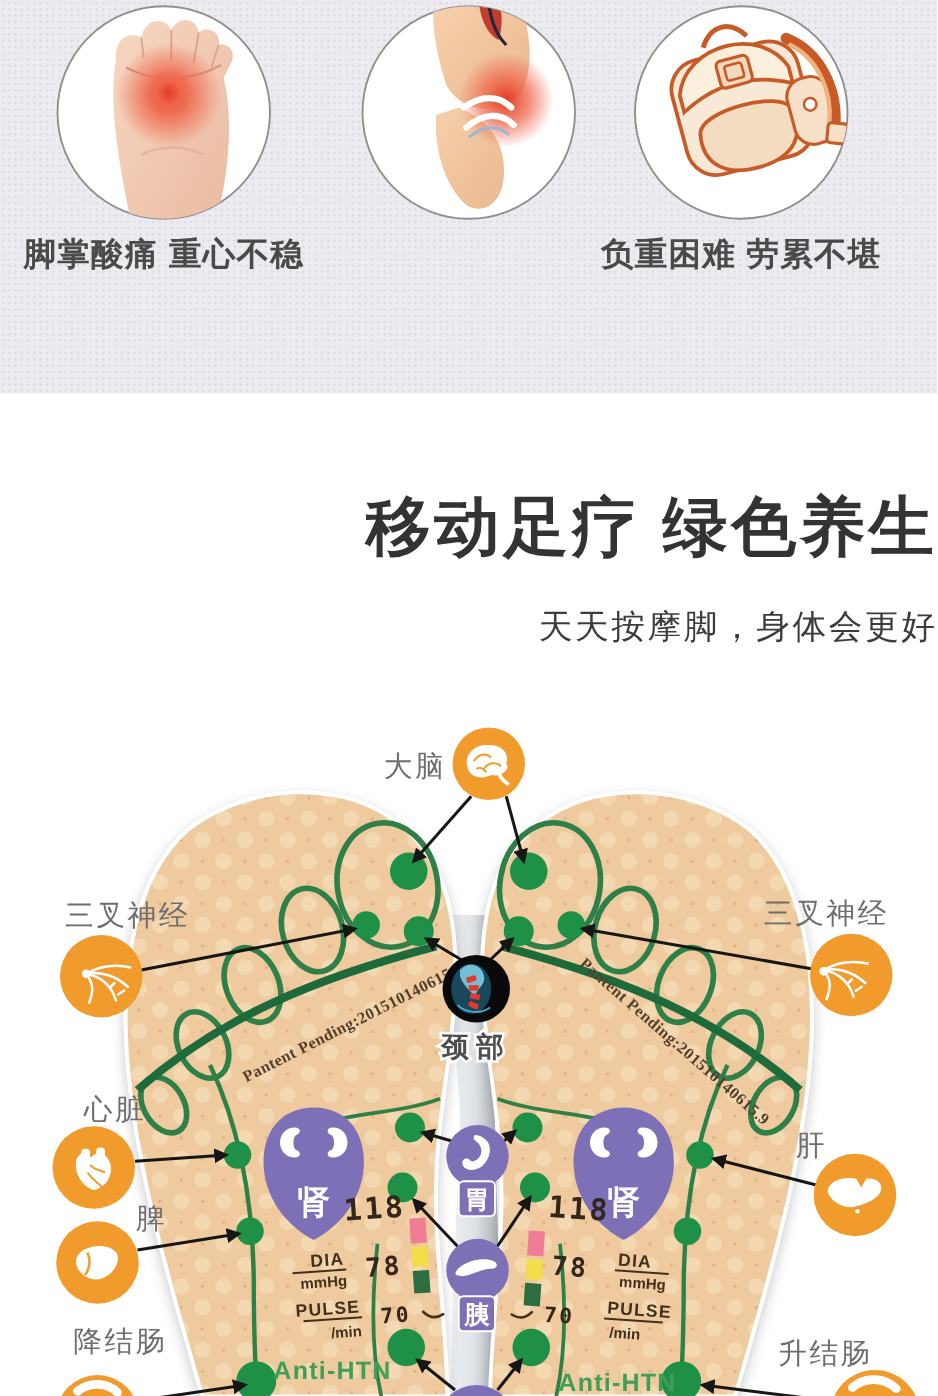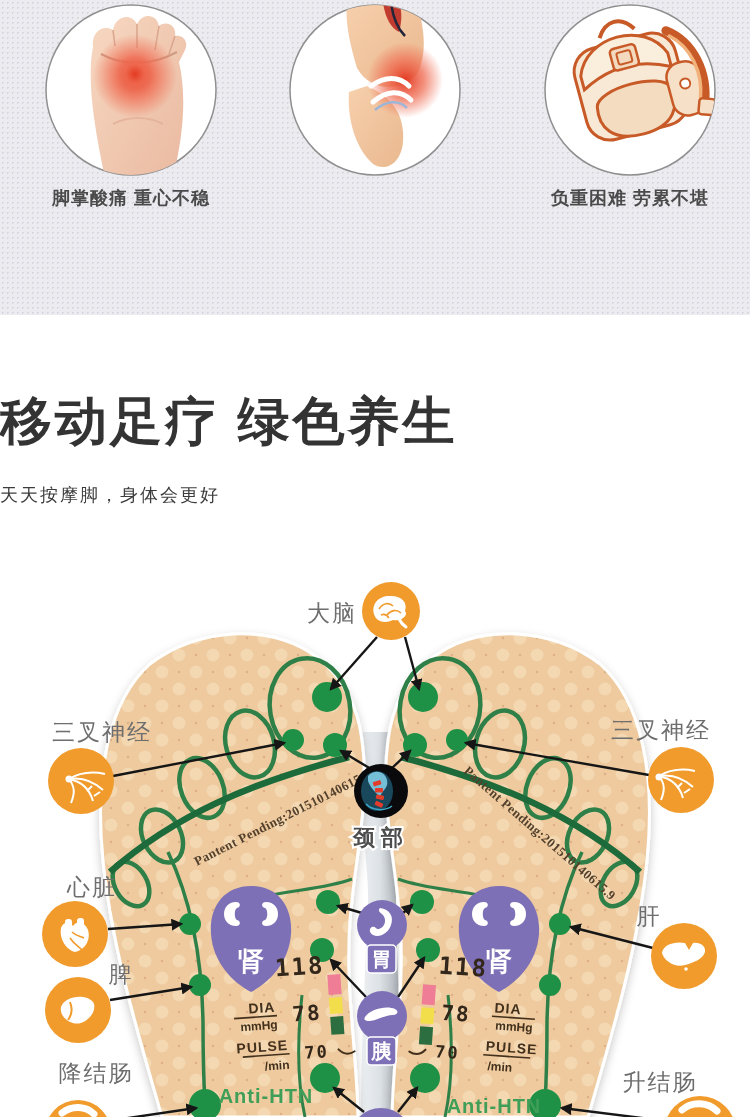--- a/index.html
+++ b/index.html
@@ -5,26 +5,26 @@
   html,body{margin:0;padding:0;background:#fff;}
   .page{position:relative;width:750px;height:1117px;overflow:hidden;background:#fff;
         font-family:"Liberation Sans",sans-serif;}
   
   .problems{position:absolute;top:0;left:0;width:750px;height:315px;
     background-color:#ebebf0;
     background-image:radial-gradient(#d7d7e0 1px, rgba(0,0,0,0) 1px);
     background-size:5px 5px;}
   .problem{position:absolute;top:2px;width:176px;height:230px;}
   .problem .caption{position:absolute;top:184px;left:50%;transform:translateX(-50%);
-    white-space:nowrap;font-size:18px;font-weight:700;color:#4a4a4a;letter-spacing:1px;}
+    white-space:nowrap;font-size:26px;font-weight:700;color:#4a4a4a;letter-spacing:1px;}
   
   .hero{position:absolute;top:315px;left:0;width:750px;height:245px;background:#fff;
-    display:flex;flex-direction:column;align-items:flex-start;}
+    display:flex;flex-direction:column;align-items:flex-end;}
   .hero .title{margin-top:72px;font-size:52px;font-weight:800;color:#333;letter-spacing:3px;}
-  .hero .subtitle{margin-top:26px;font-size:18px;font-weight:400;color:#3c3c3c;letter-spacing:2px;}
+  .hero .subtitle{margin-top:26px;font-size:27px;font-weight:400;color:#3c3c3c;letter-spacing:2px;}
   
   .diagram{position:absolute;top:560px;left:0;}
   .lbl{font-family:"Liberation Sans",sans-serif;font-size:23px;fill:#6e6e6e;letter-spacing:2px;}
   .halo{font-family:"Liberation Sans",sans-serif;font-size:22px;fill:#4d4d4d;letter-spacing:6px;
     text-anchor:middle;stroke:#fff;stroke-width:4px;paint-order:stroke;font-weight:600;}
   .seg{font-family:"DejaVu Sans Mono",monospace;font-weight:bold;fill:#33261a;
     letter-spacing:2px;text-anchor:middle;}
   .seg-big{font-size:24px}.seg-mid{font-size:21px}.seg-sm{font-size:17px}
   .bp-label{font-family:"Liberation Sans",sans-serif;font-weight:bold;font-size:14px;fill:#42301c;letter-spacing:1px;}
   .bp-unit{font-family:"Liberation Sans",sans-serif;font-weight:bold;font-size:12px;fill:#42301c;}
@@ -98,21 +98,21 @@
           <circle cx="118" cy="78" r="38" fill="url(#pain2)"></circle>
           <path d="M 96 0 C 98 16 104 26 112 30 C 116 16 114 6 112 0 Z" fill="#c23b2f"></path>
           <path d="M 104 0 C 106 18 112 28 118 34" stroke="#23263a" stroke-width="2.5" fill="none"></path>
           <path d="M 84 84 C 98 74 112 74 122 84" stroke="#fff" stroke-width="5" fill="none" stroke-linecap="round"></path>
           <path d="M 86 100 C 100 88 114 88 124 98" stroke="#fff" stroke-width="5" fill="none" stroke-linecap="round"></path>
           <path d="M 88 108 C 100 98 112 98 120 106" stroke="#9db6d8" stroke-width="2.5" fill="none"></path>
         </g>
       </svg>
     </div>
 
-    <div class="problem" style="left:542px">
+    <div class="problem" style="left:505px">
       <svg width="176" height="176" viewBox="0 0 176 176">
         <defs>
             <clipPath id="c3">
               <circle cx="88" cy="88" r="85"></circle>
             </clipPath>
           </defs>
         <circle cx="88" cy="88" r="85" fill="#fff" stroke="#8f8f8f" stroke-width="1.5"></circle>
         <g clip-path="url(#c3)" transform="rotate(-15 88 88)">
           <path d="M 72 30 C 82 14 98 14 108 30" stroke="#c75a26" stroke-width="4" fill="none"></path>
           <rect x="38" y="38" width="104" height="94" rx="24" fill="#f8e9d6" stroke="#c75a26" stroke-width="3"></rect>

